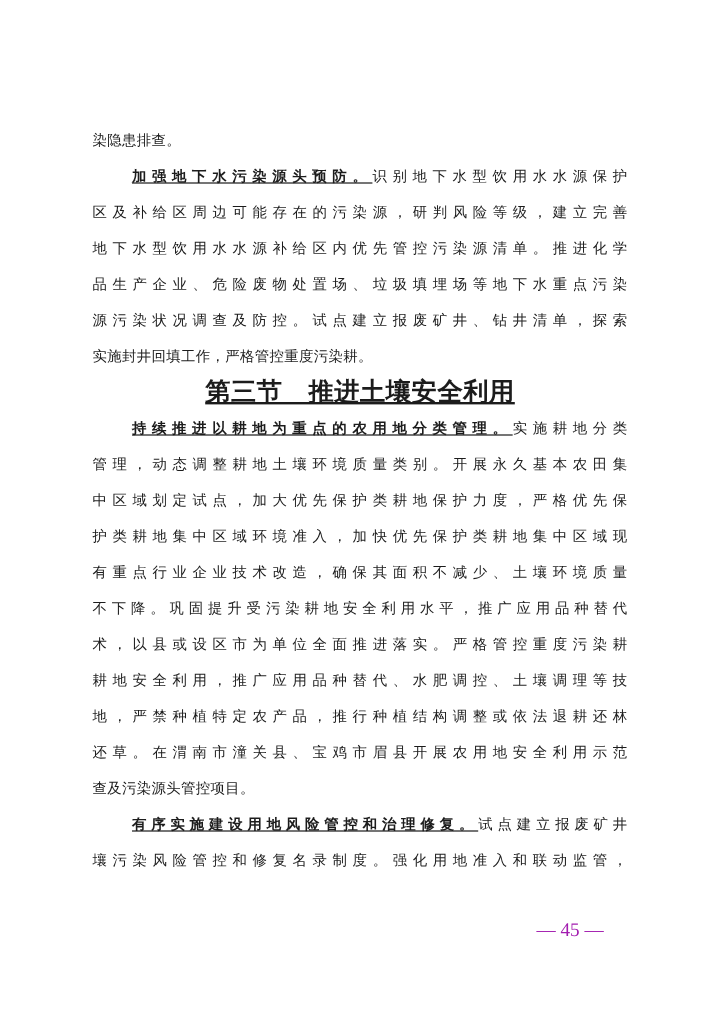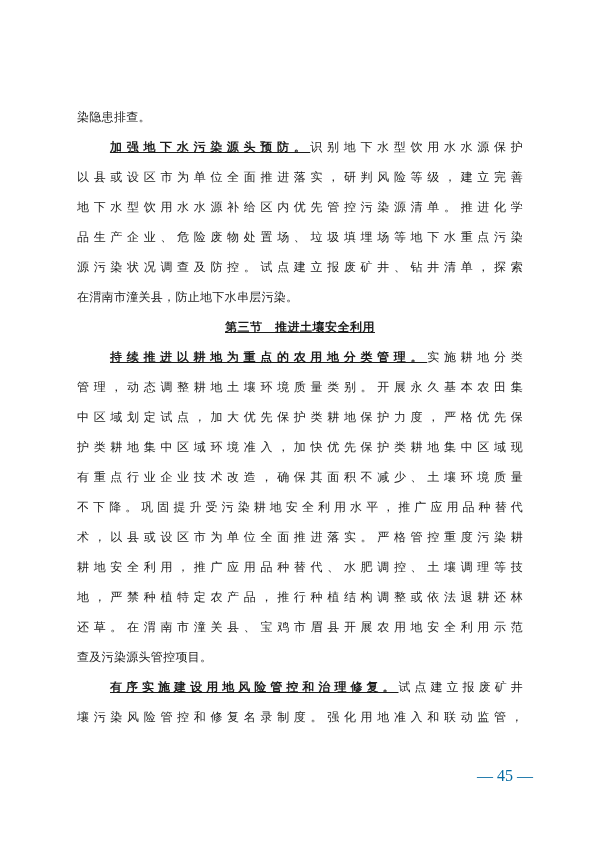--- a/index.html
+++ b/index.html
@@ -39,57 +39,57 @@
   }
   .line.indent {
     box-sizing: border-box;
     padding-left: 33px;
   }
   .line.heading {
     text-align: center;
     text-align-last: center;
     font-family: "Liberation Sans", "DejaVu Sans", sans-serif;
     font-weight: 700;
-    font-size: 12px;
+    font-size: 21px;
     letter-spacing: 0.5px;
   }
   .run-bold {
     font-family: "Liberation Sans", "DejaVu Sans", sans-serif;
     font-weight: 700;
     text-decoration: underline;
   }
   .run-normal {
     font-weight: 400;
   }
   .page-number {
     position: absolute;
     top: 761px;
     left: 0;
     width: 100%;
     height: 30px;
     line-height: 30px;
     box-sizing: border-box;
-    padding-right: 67px;
+    padding-right: 97px;
     text-align: right;
     font-size: 16px;
-    color: #0369a1;
+    color: #a21caf;
   }
 </style>
 </head>
 <body>
 
 <div class="sheet">
   <div class="textblock">
       <div class="line para-end"><span class="run-normal">染隐患排查。</span></div>
       <div class="line full indent"><span class="run-bold">加强地下水污染源头预防。</span><span class="run-normal">识别地下水型饮用水水源保护</span></div>
-      <div class="line full"><span class="run-normal">以县或设区市为单位全面推进落实，研判风险等级，建立完善</span></div>
+      <div class="line full"><span class="run-normal">区及补给区周边可能存在的污染源，研判风险等级，建立完善</span></div>
       <div class="line full"><span class="run-normal">地下水型饮用水水源补给区内优先管控污染源清单。推进化学</span></div>
       <div class="line full"><span class="run-normal">品生产企业、危险废物处置场、垃圾填埋场等地下水重点污染</span></div>
       <div class="line full"><span class="run-normal">源污染状况调查及防控。试点建立报废矿井、钻井清单，探索</span></div>
-      <div class="line para-end"><span class="run-normal">在渭南市潼关县，防止地下水串层污染。</span></div>
+      <div class="line para-end"><span class="run-normal">实施封井回填工作，严格管控重度污染耕。</span></div>
       <div class="line heading"><span class="run-bold">第三节　推进土壤安全利用</span></div>
       <div class="line full indent"><span class="run-bold">持续推进以耕地为重点的农用地分类管理。</span><span class="run-normal">实施耕地分类</span></div>
       <div class="line full"><span class="run-normal">管理，动态调整耕地土壤环境质量类别。开展永久基本农田集</span></div>
       <div class="line full"><span class="run-normal">中区域划定试点，加大优先保护类耕地保护力度，严格优先保</span></div>
       <div class="line full"><span class="run-normal">护类耕地集中区域环境准入，加快优先保护类耕地集中区域现</span></div>
       <div class="line full"><span class="run-normal">有重点行业企业技术改造，确保其面积不减少、土壤环境质量</span></div>
       <div class="line full"><span class="run-normal">不下降。巩固提升受污染耕地安全利用水平，推广应用品种替代</span></div>
       <div class="line full"><span class="run-normal">术，以县或设区市为单位全面推进落实。严格管控重度污染耕</span></div>
       <div class="line full"><span class="run-normal">耕地安全利用，推广应用品种替代、水肥调控、土壤调理等技</span></div>
       <div class="line full"><span class="run-normal">地，严禁种植特定农产品，推行种植结构调整或依法退耕还林</span></div>

